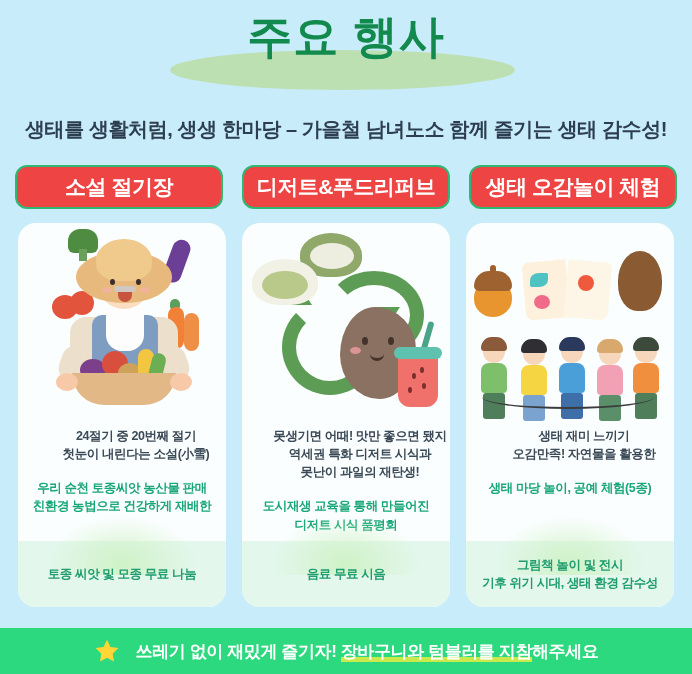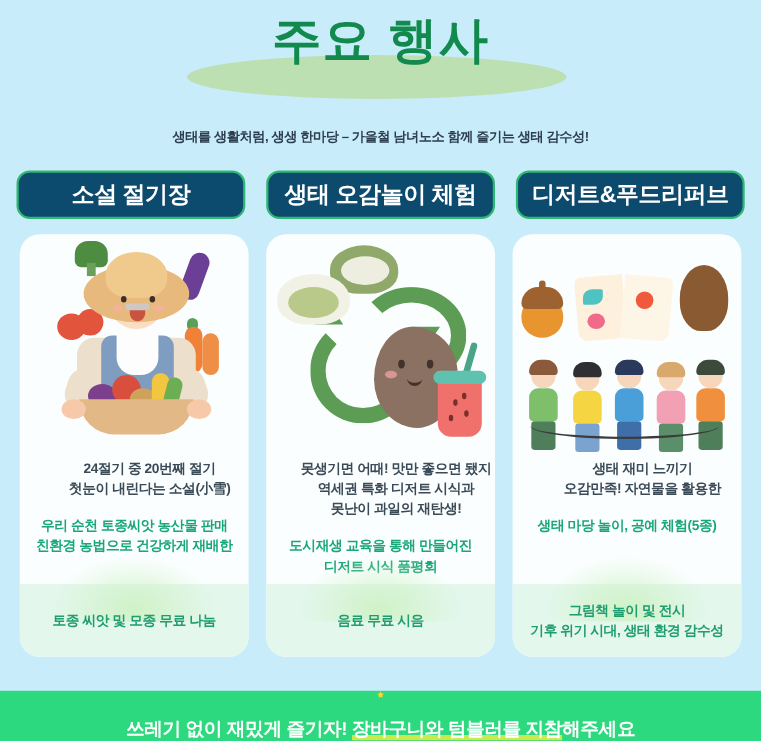--- a/index.html
+++ b/index.html
@@ -38,38 +38,38 @@
     font-size: 45px;
     font-weight: bold;
     color: #128a4e;
     letter-spacing: 1px;
     line-height: 1;
   }
 
   
   .subtitle {
     text-align: center;
-    font-size: 12px;
+    font-size: 20px;
     font-weight: bold;
     color: #2c3e50;
     padding-top: 20px;
     letter-spacing: -0.4px;
   }
 
   
   .tabs {
     display: flex;
     justify-content: space-between;
     padding: 22px 15px 0 15px;
     box-sizing: border-box;
   }
   .tab {
     width: 208px;
     height: 44px;
-    background: #0c4a6e;
+    background: #ef4444;
     border: 2px solid #2fb873;
     border-radius: 12px;
     color: #ffffff;
     font-size: 21px;
     font-weight: bold;
     display: flex;
     align-items: center;
     justify-content: center;
     box-sizing: border-box;
     letter-spacing: -0.5px;
@@ -159,21 +159,20 @@
     position: absolute;
     left: 0;
     bottom: 0;
     width: 692px;
     height: 46px;
     background: #2dd97e;
     display: flex;
     align-items: center;
     justify-content: center;
     gap: 16px;
-    flex-direction: column;
   }
   .star-icon { display: block; }
   .footer-text {
     position: relative;
     font-size: 17px;
     font-weight: bold;
     color: #ffffff;
     letter-spacing: -0.4px;
   }
   .footer-text .u {
@@ -267,22 +266,22 @@
 
 <div class="title-wrap">
   <div class="title-ellipse"></div>
   <div class="title-text">주요 행사</div>
 </div>
 
 <div class="subtitle">생태를 생활처럼, 생생 한마당 – 가을철 남녀노소 함께 즐기는 생태 감수성!</div>
 
 <div class="tabs">
   <div class="tab">소설 절기장</div>
+  <div class="tab">디저트&amp;푸드리퍼브</div>
   <div class="tab">생태 오감놀이 체험</div>
-  <div class="tab">디저트&amp;푸드리퍼브</div>
 </div>
 
 <div class="cards">
 
   <div class="card">
     <div class="card-art">
       <div class="art f-broc"></div>
       <div class="art f-broc-s"></div>
       <div class="art f-egg"></div>
       <div class="art f-tom1"></div>

